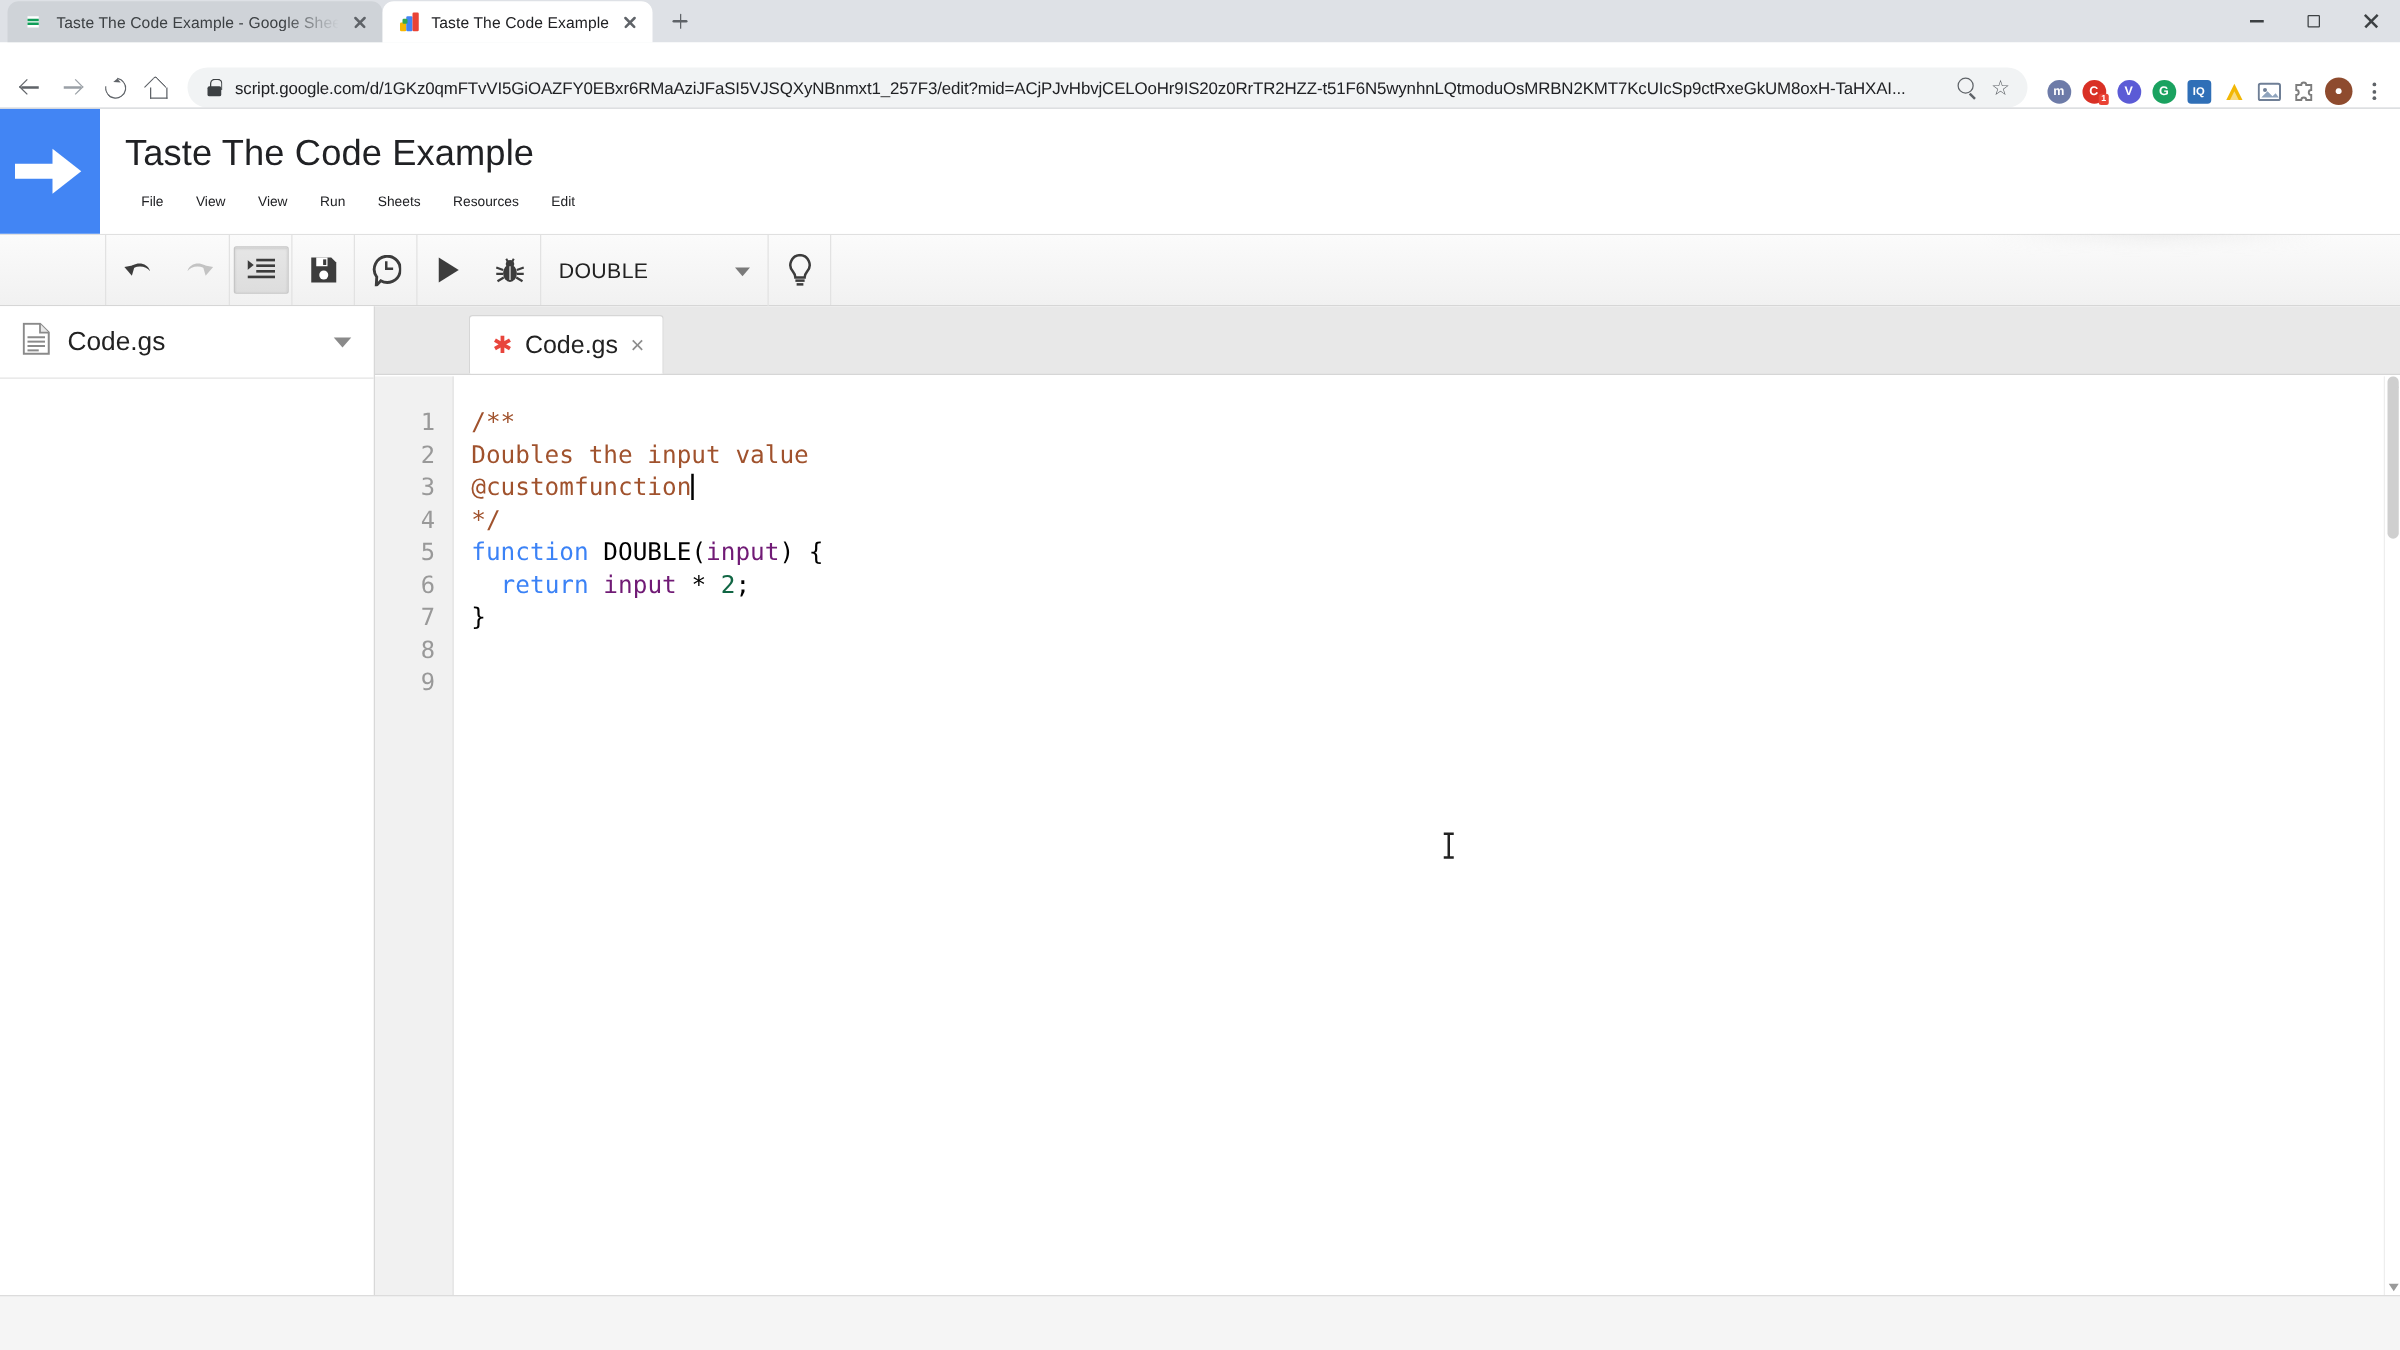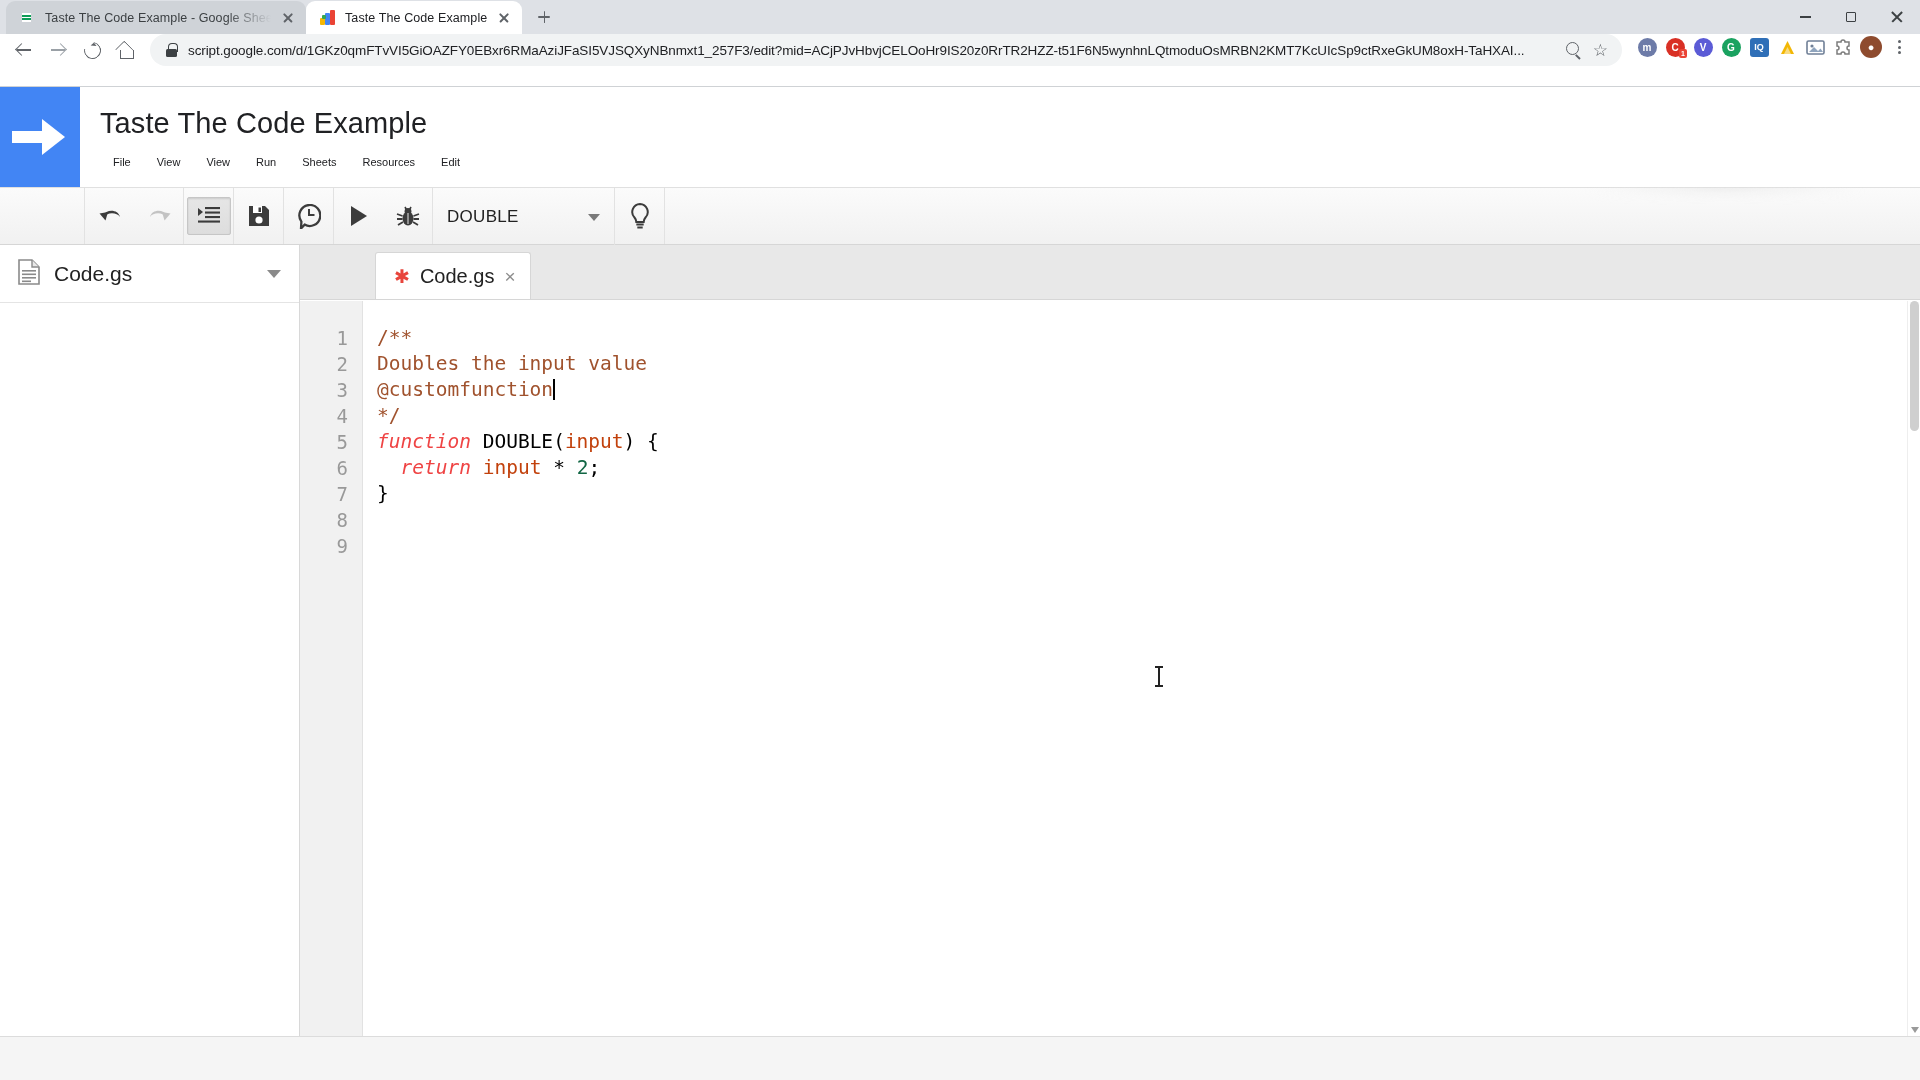--- a/index.html
+++ b/index.html
@@ -67,21 +67,21 @@
   .wb-min { width:11px; height:1.5px; background:#3c4043; }
   .wb-max { width:10px; height:10px; border:1.5px solid #3c4043; border-radius:1px;}
   .wb-cls { width:12px; height:12px; position:relative; }
   .wb-cls::before,.wb-cls::after{
     content:""; position:absolute; left:-1px; top:5px; width:14px; height:1.5px; background:#3c4043;
   }
   .wb-cls::before{ transform:rotate(45deg);} .wb-cls::after{ transform:rotate(-45deg);}
 
   
   .navbar {
-    height:52px; background:#ffffff; display:flex; align-items:flex-start;
+    height:52px; background:#ffffff; display:flex; align-items:flex-end;
     padding:0 8px; gap:2px; flex:none; position:relative;
   }
   .navicon {
     width:32px; height:32px; display:flex; align-items:center; justify-content:center;
     border-radius:50%; cursor:pointer; flex:none;
   }
   .arrow-l, .arrow-r { width:16px; height:16px; position:relative; }
   .arrow-l::before {
     content:""; position:absolute; left:1px; top:7.3px; width:14px; height:1.6px; background:#5f6368;
   }
@@ -257,23 +257,23 @@
     font-family:"DejaVu Sans Mono","Liberation Mono",monospace;
     font-size:19px; color:#999; line-height:26px; padding-right:14px;
   }
   .codelines {
     flex:1; padding:24px 0 0 14px; font-family:"DejaVu Sans Mono","Liberation Mono",monospace;
     font-size:19.5px; line-height:26px; color:#000; white-space:pre; position:relative;
     overflow:hidden;
   }
   .cl { height:26px; }
   .tok-comment { color:#a0522d; }
-  .tok-kw      { color:#ef4444;font-style:italic; }
+  .tok-kw      { color:#3b82f6; }
   .tok-fn      { color:#000000; }
-  .tok-var     { color:#c2410c;text-align:center; }
+  .tok-var     { color:#701a75;text-align:center; }
   .tok-num     { color:#116644; }
   .tok-punc    { color:#000000; }
   .caret-bar {
     display:inline-block; width:1.5px; height:21px; background:#000;
     vertical-align:-4px; margin-left:0px;
   }
   .mousecaret {
     position:absolute; left:858px; top:366px; width:2px; height:19px;
     background:#222;
   }

